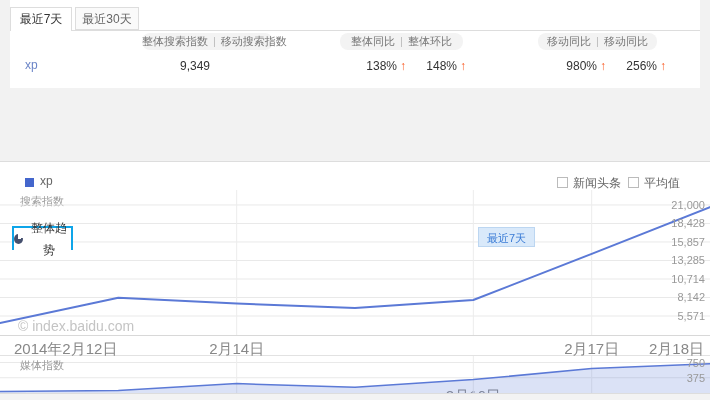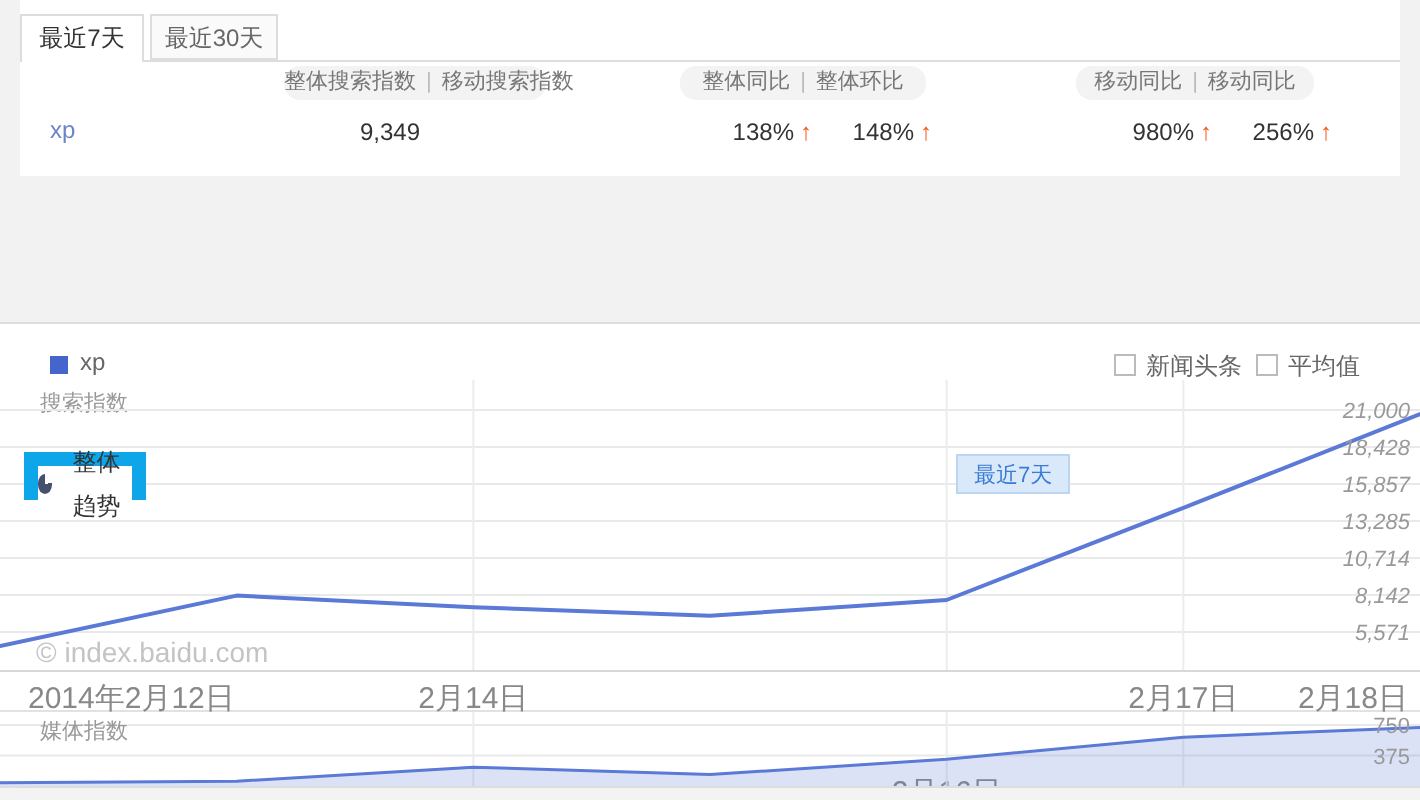--- a/index.html
+++ b/index.html
@@ -38,21 +38,21 @@
 
   
   #band{left:0;top:88px;width:710px;height:74px;background:#f2f2f2;border-bottom:1px solid #ddd;box-sizing:border-box;}
   #section-title{left:18px;top:109px;font-size:14px;font-weight:bold;color:#333;}
   #help-icon{left:58px;top:111px;width:13px;height:13px;border-radius:50%;background:#4b9bdc;color:#fff;
              font-size:9px;font-weight:bold;text-align:center;line-height:13px;cursor:pointer;}
   #hdr-kw{left:84px;top:112px;color:#555;}
   #hdr-dates{left:103px;top:112px;color:#999;}
   #hdr-region{left:215px;top:112px;color:#999;}
 
-  .trend-tab{position:absolute;height:22px;line-height:22px;box-sizing:border-box;border:7px solid #0ea5e9;
+  .trend-tab{position:absolute;height:22px;line-height:22px;box-sizing:border-box;border:2px solid #0ea5e9;
              background:#f8f8f8;color:#555;font-size:12px;text-align:center;cursor:pointer;
              display:flex;align-items:center;justify-content:center;gap:4px;top:139px;}
   .trend-tab.active{background:#fff;border-bottom:none;height:24px;top:138px;z-index:3;color:#333;}
   #trend-tab-0{left:12px;width:61px;}
   #trend-tab-1{left:78px;width:58px;}
   #trend-tab-2{left:143px;width:64px;}
   .icon-pie{width:10px;height:10px;border-radius:50%;background:conic-gradient(#fff 0 80deg,#45506e 80deg 360deg);display:inline-block;}
   .icon-monitor{width:11px;height:8px;border:1px solid #666;display:inline-block;position:relative;box-sizing:border-box;}
   .icon-monitor:after{content:"";position:absolute;left:3px;bottom:-3px;width:3px;height:2px;background:#666;}
   .icon-mobile{width:7px;height:11px;border:1px solid #666;border-radius:2px;display:inline-block;box-sizing:border-box;}
@@ -65,21 +65,21 @@
 
   
   #panel{left:0;top:162px;width:710px;height:238px;background:#fff;}
   #legend-swatch{left:25px;top:178px;width:9px;height:9px;background:#4466cc;cursor:pointer;}
   #legend-label{left:40px;top:174px;color:#666;cursor:pointer;}
   .cb-box{position:absolute;width:11px;height:11px;border:1px solid #bbb;background:#fff;box-sizing:border-box;cursor:pointer;}
   .cb-label{position:absolute;color:#666;font-size:12px;cursor:pointer;}
   #cb0{left:557px;top:177px;} #cb0-label{left:573px;top:175px;}
   #cb1{left:628px;top:177px;} #cb1-label{left:644px;top:175px;}
 
-  #chart1-wrap{left:0;top:190px;width:710px;height:145px;font-style:italic;}
+  #chart1-wrap{left:0;top:190px;width:710px;height:145px;}
   #ylabel-1{left:20px;top:194px;font-size:11px;color:#999;}
   #watermark{left:18px;top:318px;font-size:14px;color:#c4c4c4;}
 
   #x-axis{left:0;top:335px;width:710px;height:19px;border-top:1px solid #d8d8d8;border-bottom:1px solid #e2e2e2;
           background:#fff;box-sizing:content-box;}
   .x-tick{position:absolute;top:4px;font-size:15px;color:#888;white-space:nowrap;}
 
   #chart2-wrap{left:0;top:356px;width:710px;height:37px;text-align:center;}
   #ylabel-2{left:20px;top:358px;font-size:11px;color:#999;z-index:5;}
   #footer-strip{left:0;top:393px;width:710px;height:7px;background:#f3f3f3;border-top:1px solid #ddd;box-sizing:border-box;}

